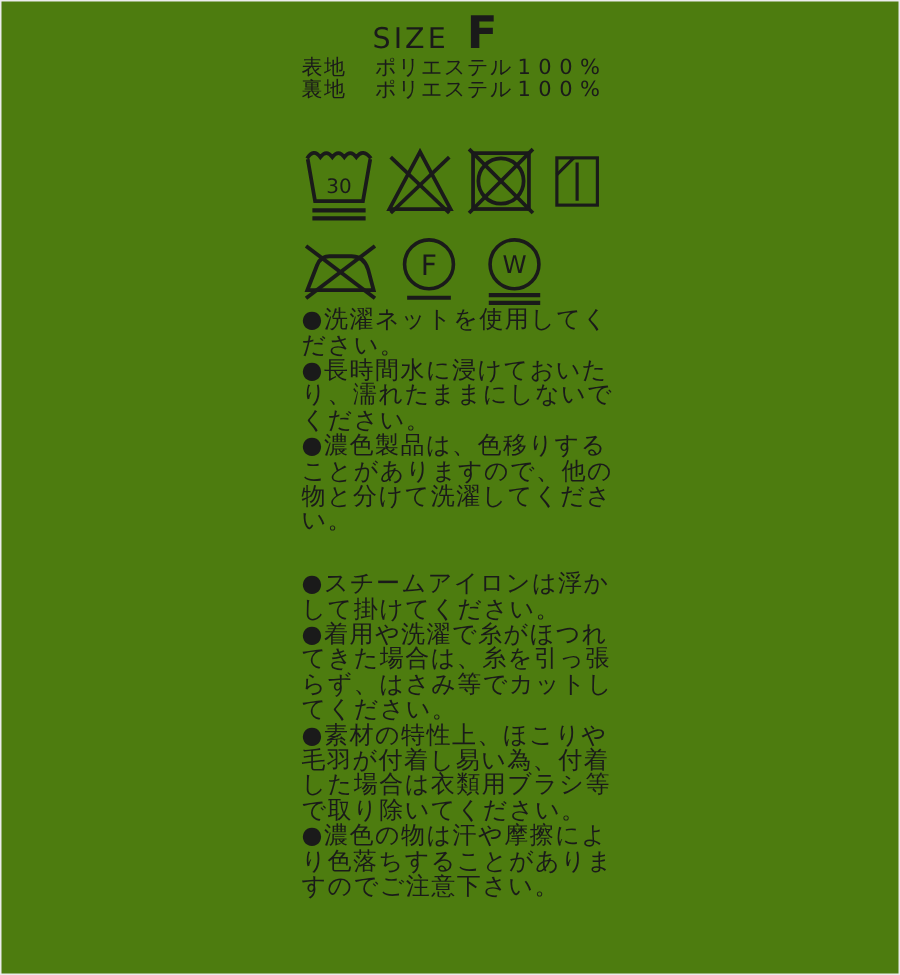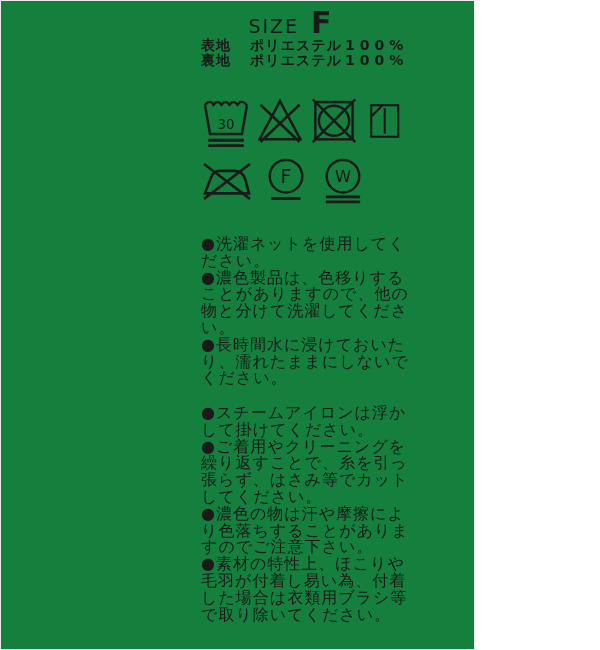--- a/index.html
+++ b/index.html
@@ -1,58 +1,58 @@
 <!DOCTYPE html>
 <html lang="ja"><head>
 <meta charset="utf-8">
 <style>
   html, body { margin: 0; padding: 0; background: #fff; }
   .page {
     position: relative;
-    width: 475px;
+    width: 600px;
     height: 650px;
     box-sizing: border-box;
-    background: #15803d;
+    background: #4d7c0f;
     border: 1px solid #ececec;
     overflow: hidden;
     font-family: "DejaVu Sans", "Liberation Sans", sans-serif;
     color: #1a1a1a;
   }
   .col { position: absolute; left: 200px; width: 214px; }
 
   
   .size-row {
     top: 4px;
     display: flex;
     align-items: baseline;
     justify-content: center;
     transform: translateX(-18px);
   }
   .size-label { font-size: 19px; letter-spacing: 2px; font-weight: 400; }
   .size-value { font-size: 30px; font-weight: 700; margin-left: 12px; }
 
   
   .materials { top: 37px; }
-  .mat-row { display: flex; font-size: 14px; line-height: 15px; font-weight: 700; letter-spacing: 1px; }
+  .mat-row { display: flex; font-size: 14px; line-height: 15px; font-weight: 400; letter-spacing: 1px; }
   .mat-part { width: 46px; }
   .mat-name { width: 98px; text-align: center; }
   .mat-pct  { letter-spacing: 5px; }
 
   
   .symbols { display: flex; align-items: flex-start; }
   .symbols-1 { top: 94px; gap: 4px; }
   .symbols-2 { top: 151px; gap: 9px; }
   .care-icon { display: block; }
   .care-icon * { stroke: #1a1a1a; }
   .care-icon text { stroke: none; fill: #1a1a1a; font-family: "DejaVu Sans", sans-serif; }
 
   
   .notes { font-size: 16px; line-height: 16.8px; letter-spacing: 1px; }
-  .notes-washing { top: 204px; margin-top: 31px; }
-  .notes-general { top: 380px; margin-top: 24px; }
+  .notes-washing { top: 204px; }
+  .notes-general { top: 380px; }
   .note { word-break: break-all; }
 </style>
 </head>
 <body>
 
 <div class="page">
 
   <div class="col size-row">
     <span class="size-label">SIZE</span>
     <span class="size-value">F</span>
@@ -115,30 +115,30 @@
       <text x="28" y="33" text-anchor="middle" font-size="19">W</text>
       <line x1="8" y1="50" x2="48" y2="50" stroke-width="3.2"></line>
       <line x1="8" y1="56" x2="48" y2="56" stroke-width="3.2"></line>
     </svg>
   </div>
 
   <div class="col notes notes-washing">
 
       <div class="note">●洗濯ネットを使用してください。</div>
 
+      <div class="note">●長時間水に浸けておいたり、濡れたままにしないでください。</div>
+
       <div class="note">●濃色製品は、色移りすることがありますので、他の物と分けて洗濯してください。</div>
-
-      <div class="note">●長時間水に浸けておいたり、濡れたままにしないでください。</div>
     </div>
 
   <div class="col notes notes-general">
 
       <div class="note">●スチームアイロンは浮かして掛けてください。</div>
 
-      <div class="note">●ご着用やクリーニングを繰り返すことで、糸を引っ張らず、はさみ等でカットしてください。</div>
+      <div class="note">●着用や洗濯で糸がほつれてきた場合は、糸を引っ張らず、はさみ等でカットしてください。</div>
+
+      <div class="note">●素材の特性上、ほこりや毛羽が付着し易い為、付着した場合は衣類用ブラシ等で取り除いてください。</div>
 
       <div class="note">●濃色の物は汗や摩擦により色落ちすることがありますのでご注意下さい。</div>
-
-      <div class="note">●素材の特性上、ほこりや毛羽が付着し易い為、付着した場合は衣類用ブラシ等で取り除いてください。</div>
 
     </div>
 
 </div>
 
 </body></html>

